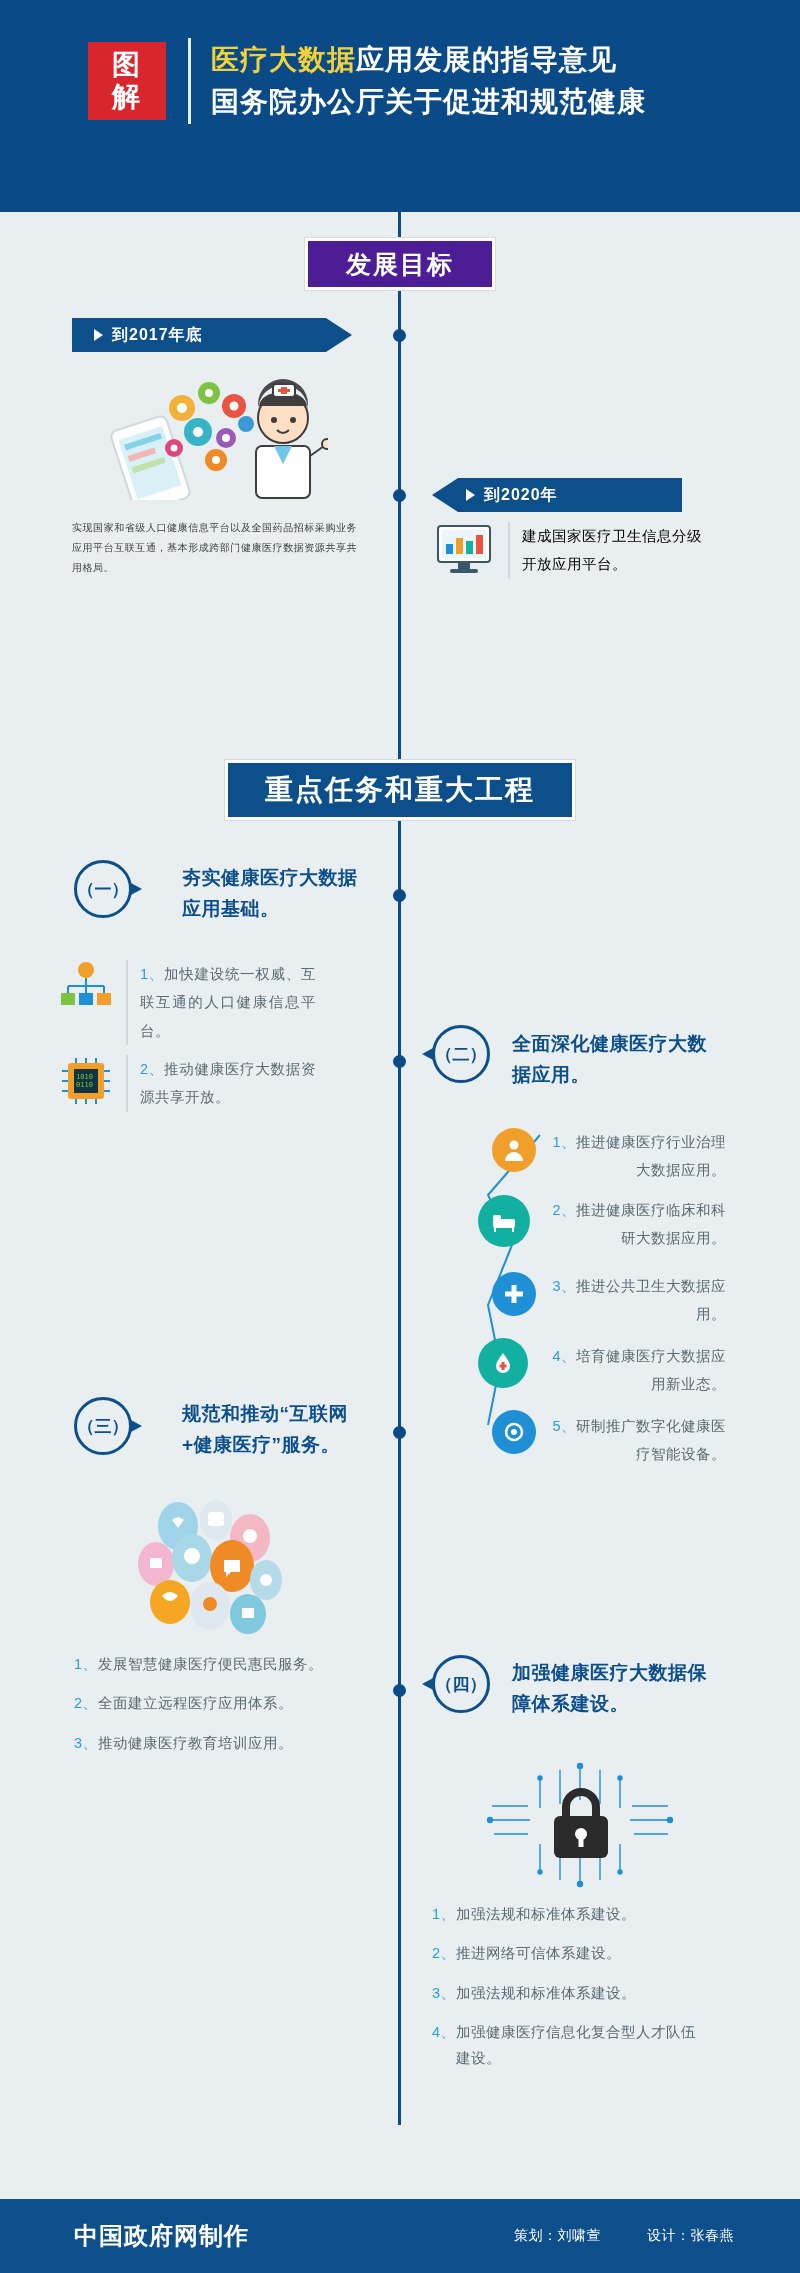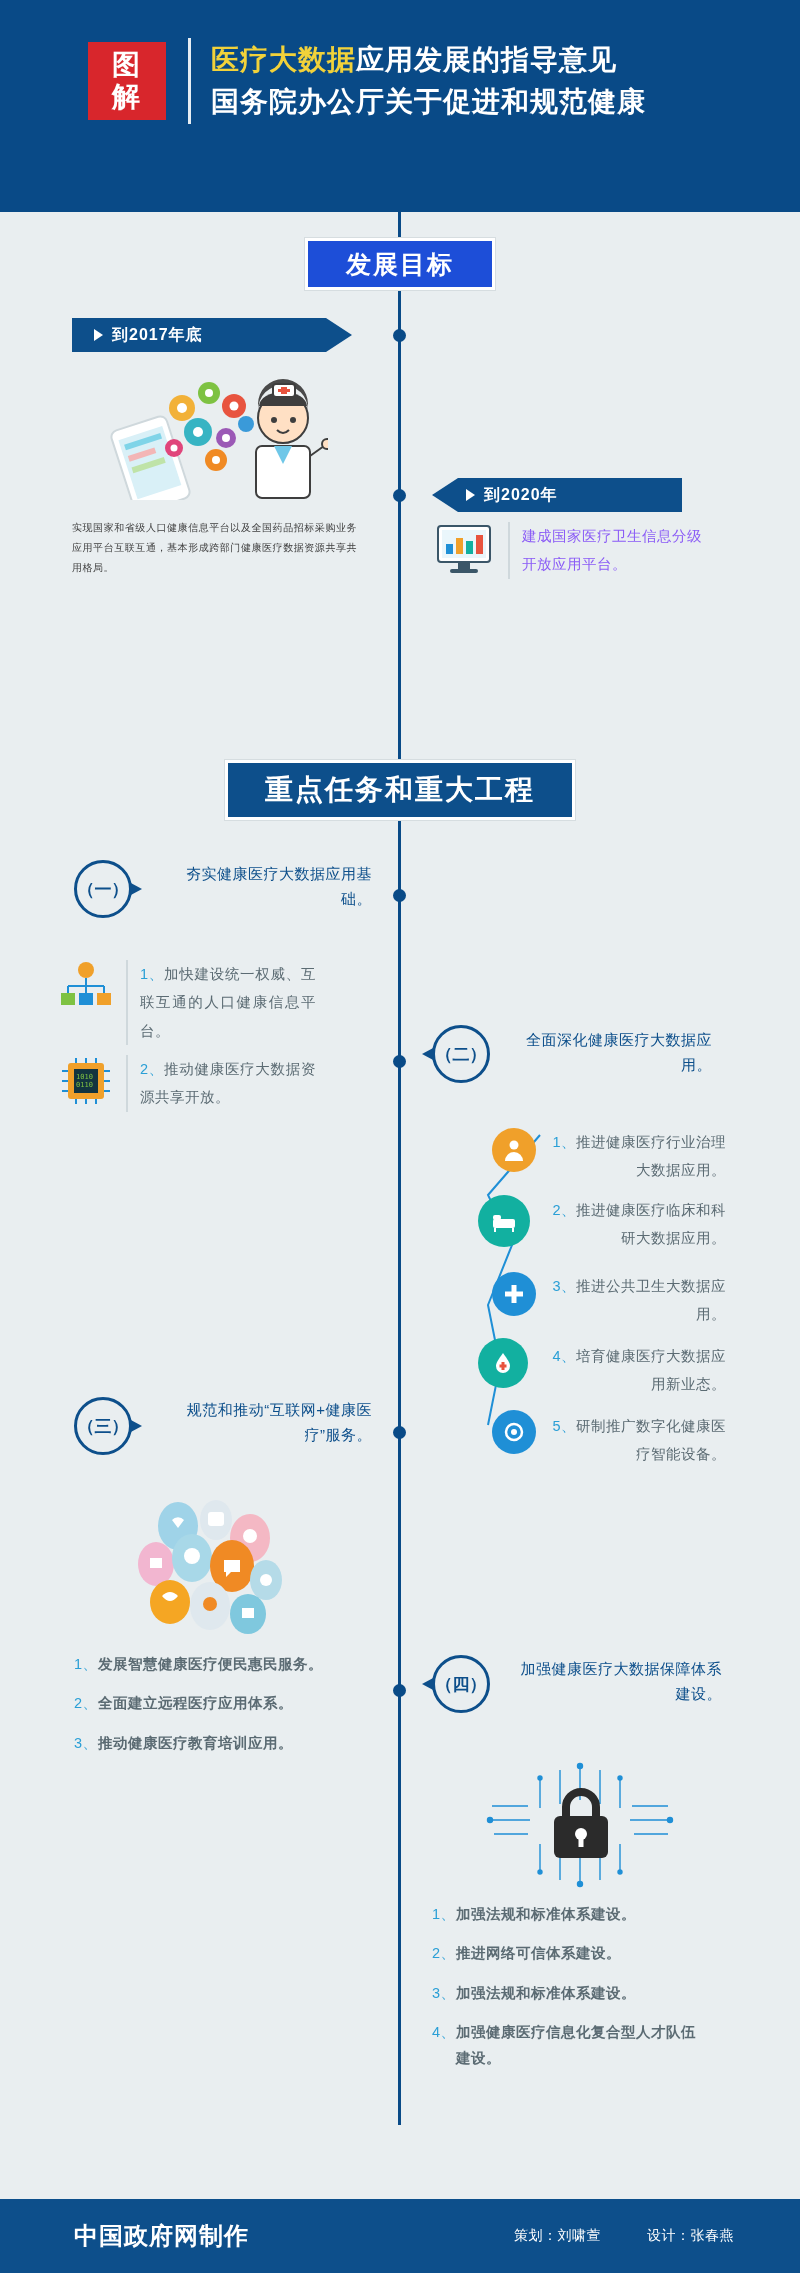--- a/index.html
+++ b/index.html
@@ -76,21 +76,21 @@
     position: absolute;
     width: 13px; height: 13px;
     border-radius: 50%;
     background: #094a87;
     left: 393px;
   }
 
   
   .pill {
     position: absolute;
-    background: #1d4ed8;
+    background: #4c1d95;
     color: #fff;
     font-size: 25px;
     font-weight: bold;
     letter-spacing: 2px;
     display: flex;
     align-items: center;
     justify-content: center;
     border: 3px solid #ffffff;
     box-shadow: 0 0 0 1px #d6dde0;
   }
@@ -161,21 +161,21 @@
     display: flex;
     align-items: flex-start;
   }
   .item2020 .ic {
     width: 64px; height: 56px;
     flex: 0 0 64px;
     margin-right: 12px;
     position: relative;
   }
   .item2020 .tx {
-    color: #8b5cf6;
+    color: #000000;
     font-size: 14.5px;
     line-height: 1.95;
     letter-spacing: .5px;
     border-left: 2px solid #cfd8dc;
     padding-left: 12px;
     width: 196px;
   }
   #item2020-1 { left: 432px; top: 522px; }
   #item2020-2 { left: 432px; top: 630px; }
 
@@ -208,25 +208,24 @@
   }
   .numcircle.left::after {
     left: -13px;
     border-right: 13px solid #0d4f8b;
     border-top: 7px solid transparent;
     border-bottom: 7px solid transparent;
   }
   .sectitle {
     position: absolute;
     color: #0d4f8b;
-    font-size: 15px;
-    font-weight: normal;
+    font-size: 19px;
+    font-weight: bold;
     line-height: 1.65;
     letter-spacing: .5px;
-    text-align: right;
   }
 
   
   .subitem {
     position: absolute;
     display: flex;
     align-items: flex-start;
   }
   .subitem .sic {
     width: 60px; height: 48px;
@@ -277,21 +276,21 @@
     color: #5b6b73;
     font-size: 14.5px;
     line-height: 1.75;
     letter-spacing: .5px;
   }
   .numlist .row .n {
     flex: 0 0 24px;
     color: #2a9fd6;
     font-size: 14.5px;
   }
-  .numlist .row .t { flex: 1; font-weight: bold; }
+  .numlist .row .t { flex: 1; }
 
   
   .footer {
     position: absolute;
     left: 0; bottom: 0;
     width: 800px;
     height: 74px;
     background: #0d4f8b;
     color: #fff;
     display: flex;

